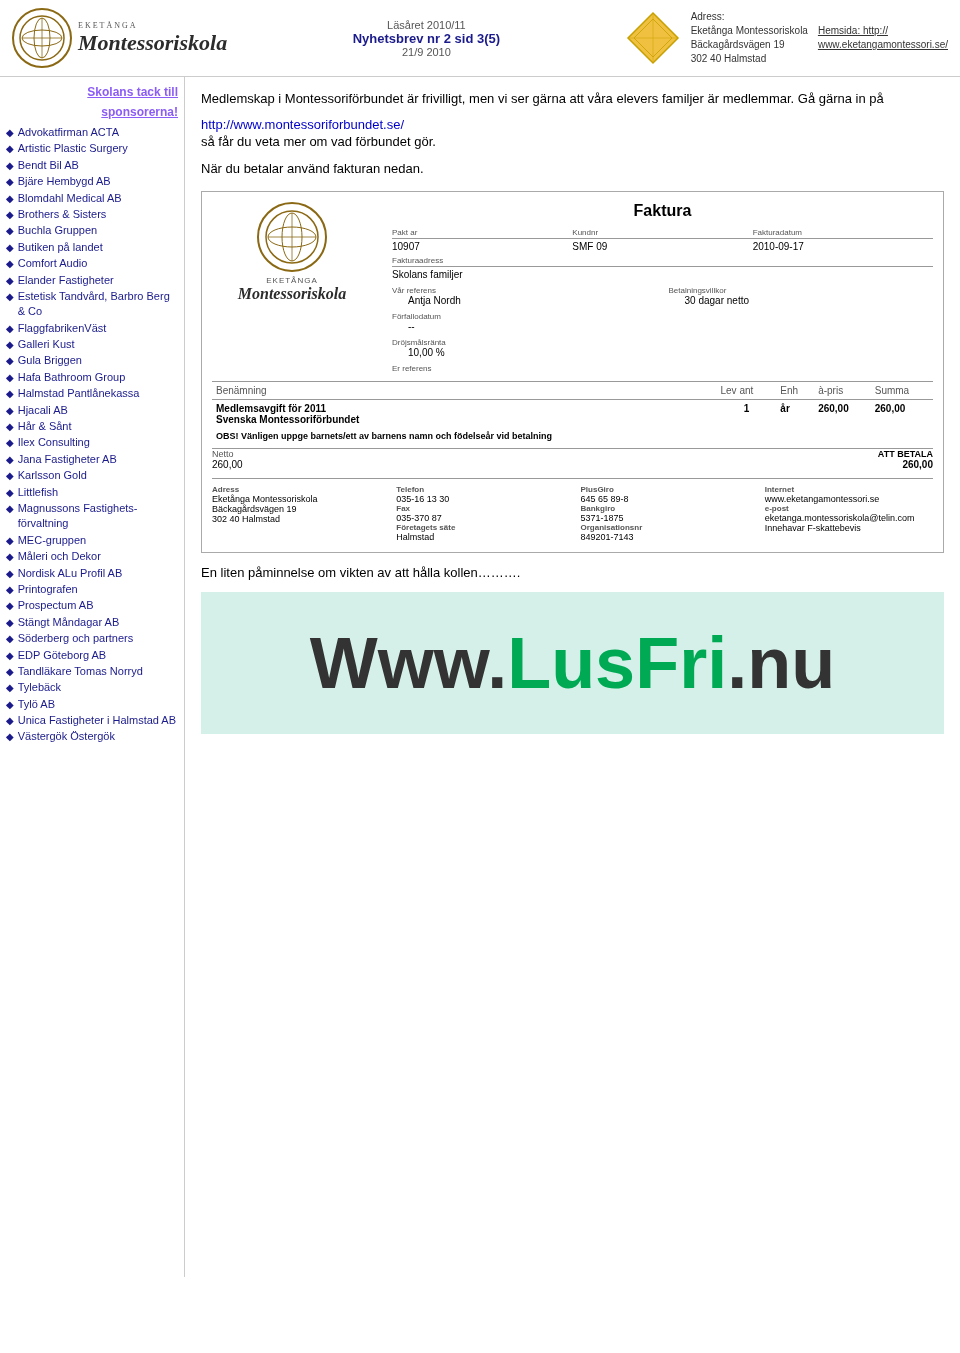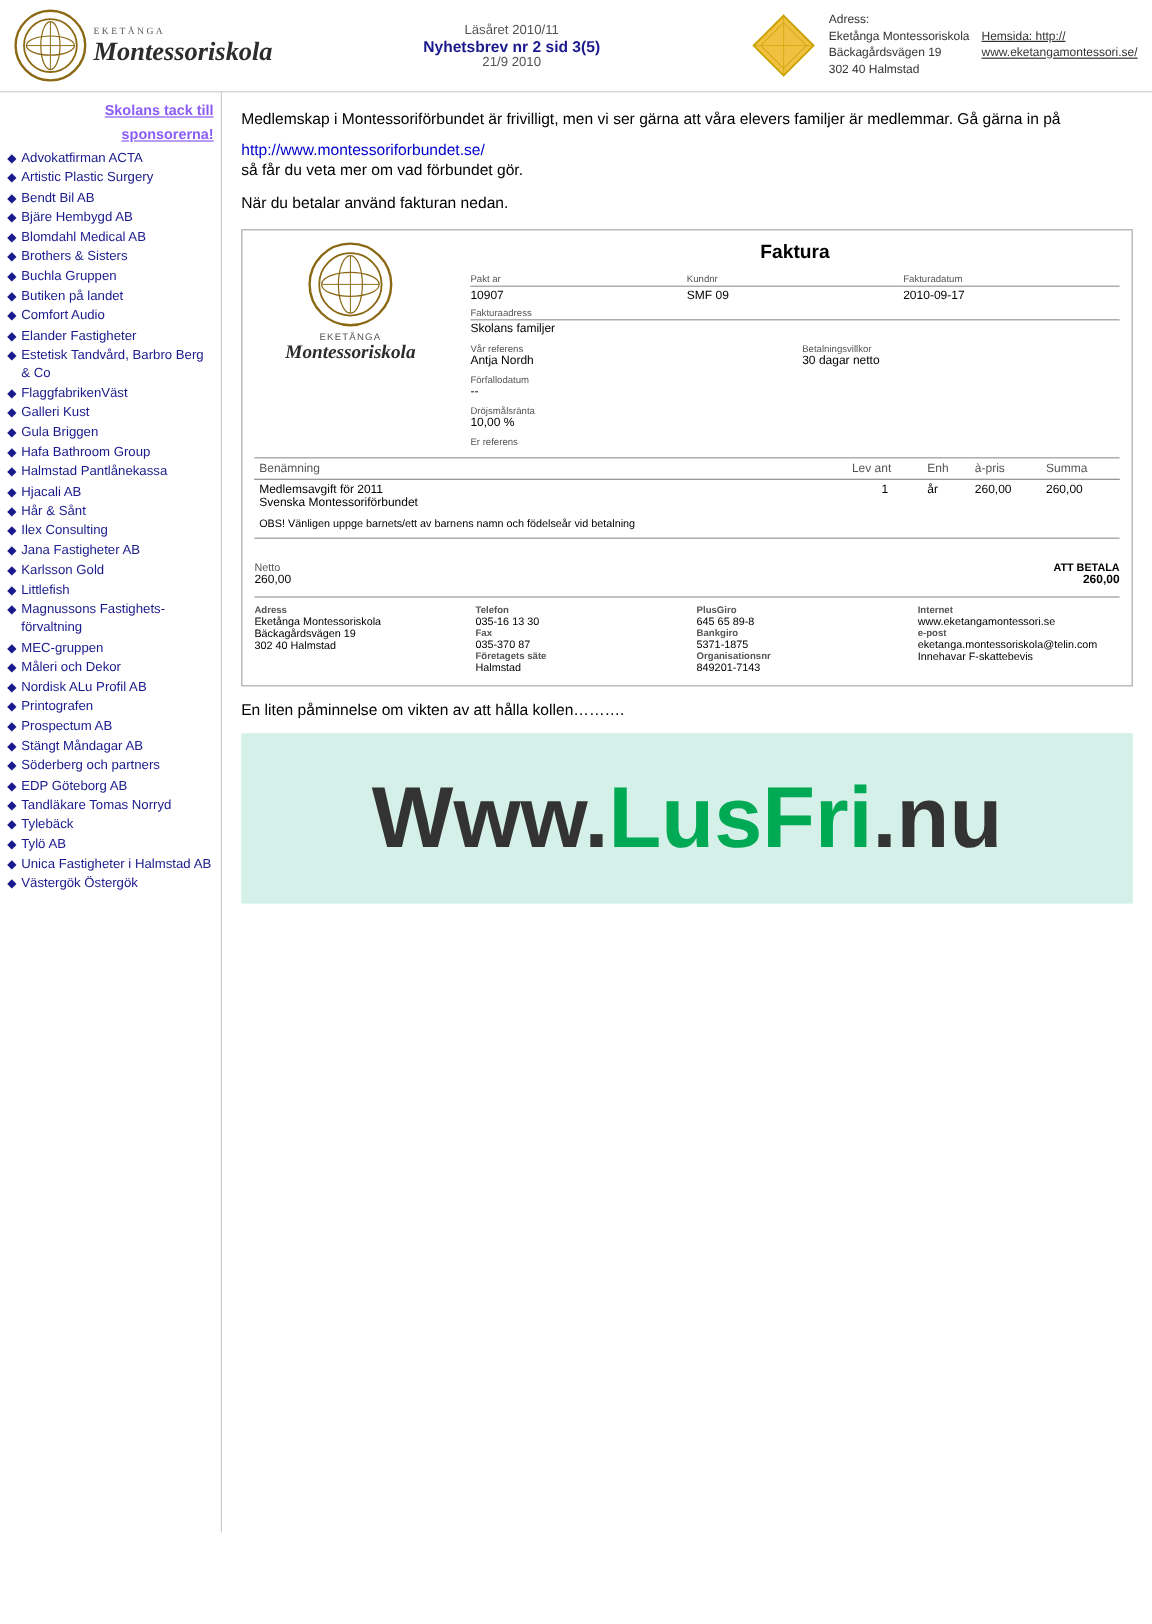--- a/index.html
+++ b/index.html
@@ -210,51 +210,53 @@
     }
     .faktura-ref-col {
       flex: 1;
     }
     .ref-label {
       font-size: 8px;
       color: #555;
     }
     .ref-value {
       font-size: 10px;
+      margin-left: 16px;
     }
 
     
     .invoice-table {
       width: 100%;
       border-collapse: collapse;
       font-size: 10px;
     }
     .invoice-table th {
       border-top: 1px solid #999;
       border-bottom: 1px solid #999;
       padding: 3px 4px;
       text-align: left;
       font-weight: normal;
       color: #555;
     }
     .invoice-table td {
       padding: 3px 4px;
       vertical-align: top;
+      font-weight: bold;
     }
     .invoice-table .right {
       text-align: left;
     }
     .invoice-table .center {
       text-align: center;
     }
     .invoice-total-row {
       display: flex;
       justify-content: space-between;
       border-top: 1px solid #999;
-      padding-top: 19px;
+      padding-top: 0;
       margin-top: 4px;
     }
     .netto-label { font-size: 9px; color: #555; }
     .netto-value { font-size: 10px; }
     .att-betala-label { font-size: 9px; font-weight: bold; }
     .att-betala-value { font-size: 10px; font-weight: bold; }
 
     
     .invoice-footer {
       border-top: 1px solid #999;

